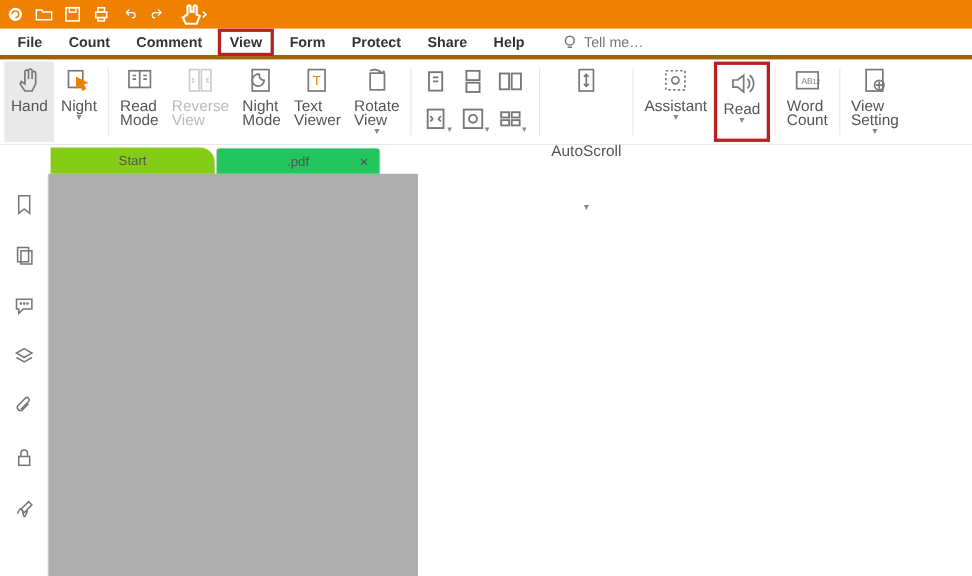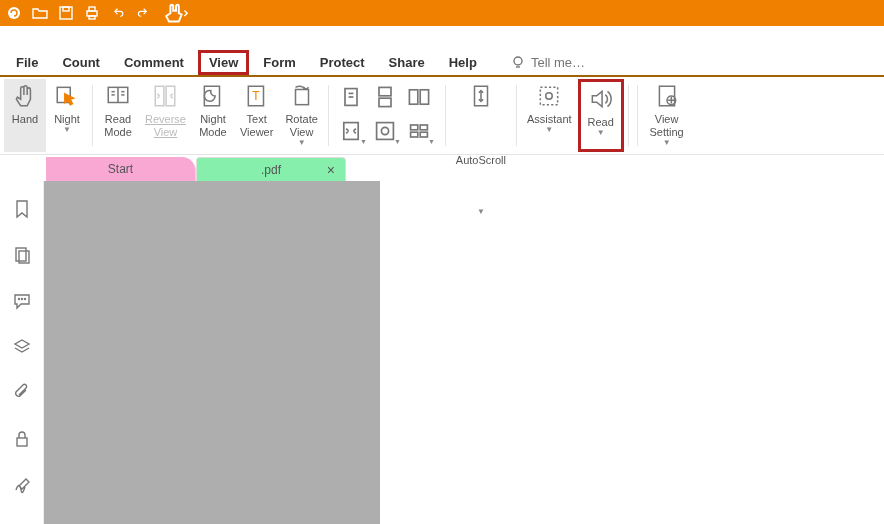--- a/index.html
+++ b/index.html
@@ -4,48 +4,48 @@
 <style>
   * { box-sizing: border-box; margin: 0; padding: 0; font-family: "Segoe UI", Tahoma, sans-serif; }
   body { width: 884px; height: 524px; overflow: hidden; background: #fff; font-size: 12px; color: #555; }
 
   
   .titlebar { height: 26px; background: #f08000; display: flex; align-items: center; padding: 0 6px; gap: 10px; color: #fff; }
   .titlebar .tb-icon { width: 16px; height: 16px; display: flex; align-items: center; justify-content: center; }
   .titlebar svg { stroke: #fff; fill: none; stroke-width: 1.4; }
 
   
-  .menubar { height: 28px; display: flex; align-items: center; padding: 0 6px; gap: 4px; border-bottom: 2px solid #a16207; margin-top: 23px; }
+  .menubar { height: 28px; display: flex; align-items: center; padding: 0 6px; gap: 4px; border-bottom: 4px solid #a16207; }
   .menu-item { padding: 4px 10px; font-size: 13px; color: #333; font-weight: 600; cursor: default; }
   .menu-item.highlighted { border: 3px solid #b62222; background: #fff; padding: 2px 8px; }
   .tellme { display: flex; align-items: center; margin-left: 20px; gap: 6px; color: #999; font-weight: normal;}
   .tellme .bulb { width: 14px; height: 14px; }
   .tellme input { border: none; outline: none; font-size: 13px; color: #0369a1; width: 90px; background: transparent; }
 
   
   .ribbon { height: 78px; display: flex; align-items: stretch; border-bottom: 1px solid #e5e5e5; padding: 2px 4px; }
   .rbtn { display: flex; flex-direction: column; align-items: center; justify-content: flex-start; padding: 4px 6px 2px 6px; min-width: 42px; position: relative; }
   .rbtn .ricon { width: 26px; height: 26px; margin-bottom: 4px; display:flex; align-items:center; justify-content:center; }
-  .rbtn .rlabel { font-size: 11px; color: #555; text-align: center; line-height: 13px; white-space: pre-line; }
+  .rbtn .rlabel { font-size: 14px; color: #555; line-height: 13px; white-space: pre-line; }
   .rbtn.active { background: #e9e9e9; }
-  .rbtn.disabled .rlabel { color: #bbb; text-decoration: underline; }
+  .rbtn.disabled .rlabel { color: #bbb; }
   .rbtn.disabled svg { stroke: #ccc !important; }
   .rbtn .caret { font-size: 8px; color: #888; line-height: 6px; margin-top:1px;}
   .rbtn.boxed { border: 3px solid #b62222; }
   .sep { width: 1px; background: #e5e5e5; margin: 6px 4px; }
   .smallgrid { display: grid; grid-template-columns: repeat(3, 28px); grid-template-rows: repeat(2, 30px); gap: 4px 6px; padding: 6px 6px; }
   .smallgrid .sicon { width: 24px; height: 24px; display:flex; align-items:center; justify-content:center; position:relative;}
   .smallgrid .caret-s { position:absolute; bottom:-2px; right:-4px; font-size:7px; color:#888;}
   svg { stroke: #777; fill: none; stroke-width: 1.4; }
   .orange svg { stroke: #f08000; }
 
   
   .tabstrip { height: 26px; display: flex; align-items: flex-end; padding-left: 46px; background: #fff; }
-  .tab { height: 24px; min-width: 150px; display: flex; align-items: center; justify-content: center; font-size: 12px; color: #555; position: relative; border: 1px solid #ddd; border-bottom: none; border-radius: 4px 4px 0 0; background:#86efac;}
-  .tab.first { min-width: 150px; background: #f9a8d4; border-radius: 0 14px 0 0; border:none; border-right:1px solid #ddd;text-align:right;}
+  .tab { height: 24px; min-width: 150px; display: flex; align-items: center; justify-content: center; font-size: 12px; color: #555; position: relative; border: 1px solid #ddd; border-bottom: none; border-radius: 4px 4px 0 0; background:#22c55e;}
+  .tab.first { min-width: 150px; background: #84cc16; border-radius: 0 14px 0 0; border:none; border-right:1px solid #ddd;text-align:right;}
   .tab .close { position: absolute; right: 10px; font-size: 14px; color: #555; }
 
   
   .content { display: flex; height: calc(524px - 26px - 28px - 78px - 26px); }
   .sidepanel { width: 44px; border-right: 1px solid #eee; display: flex; flex-direction: column; align-items: center; padding-top: 18px; gap: 26px; }
   .sidepanel .spicon { width: 20px; height: 20px; }
   .docarea { flex: 0 0 336px; background: #aeaeae; }
   .rest { flex: 1; background: #fff; }
 </style>
 </head>
@@ -259,20 +259,31 @@
     <span class="ricon">
         <svg viewBox="0 0 24 24">
           <path d="M4 9v6h4l5 4V5L8 9H4z"></path>
           <path d="M16 8a5 5 0 0 1 0 8M18 5a9 9 0 0 1 0 14"></path>
         </svg>
       </span>
     <span class="rlabel">Read</span>
     <span class="caret">▼</span>
   </div>
   <div class="sep"></div>
+  <div class="rbtn">
+    <span class="ricon">
+        <svg viewBox="0 0 24 24">
+          <rect x="3" y="5" width="18" height="14"></rect>
+          <text x="7" y="15" font-size="7" fill="#777" stroke="none">AB</text>
+          <text x="16" y="15" font-size="6" fill="#777" stroke="none">12</text>
+        </svg>
+      </span>
+    <span class="rlabel">Word
+Count</span>
+  </div>
   <div class="sep"></div>
   <div class="rbtn" style="min-width:50px;">
     <span class="ricon">
         <svg viewBox="0 0 24 24">
           <rect x="5" y="3" width="14" height="18"></rect>
           <circle cx="16" cy="16" r="4"></circle>
           <path d="M16 13v6M13 16h6"></path>
         </svg>
       </span>
     <span class="rlabel">View

